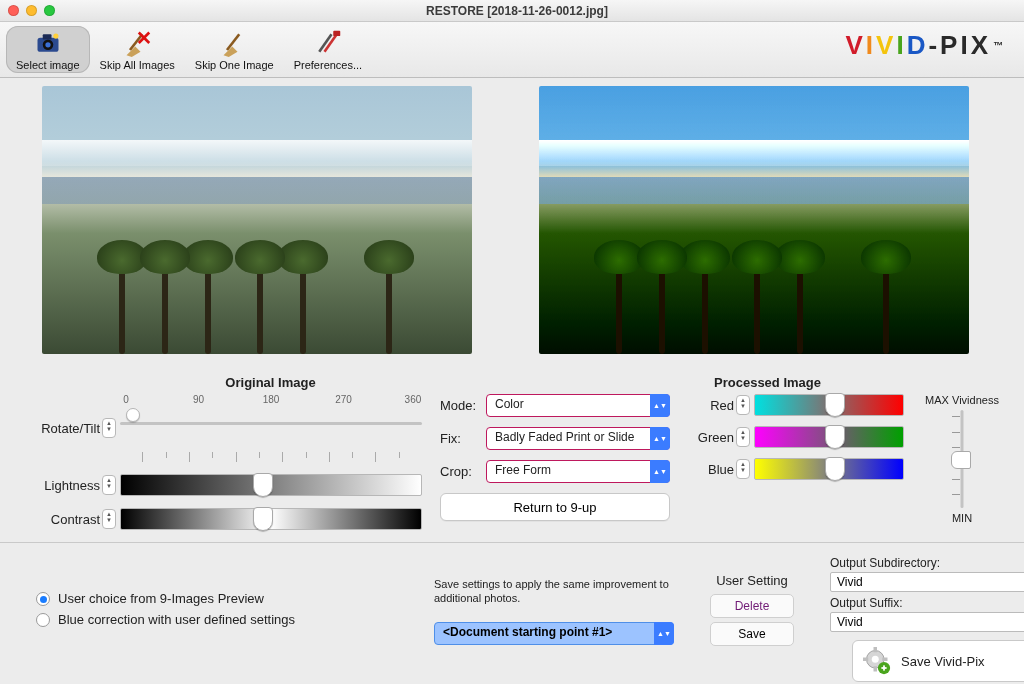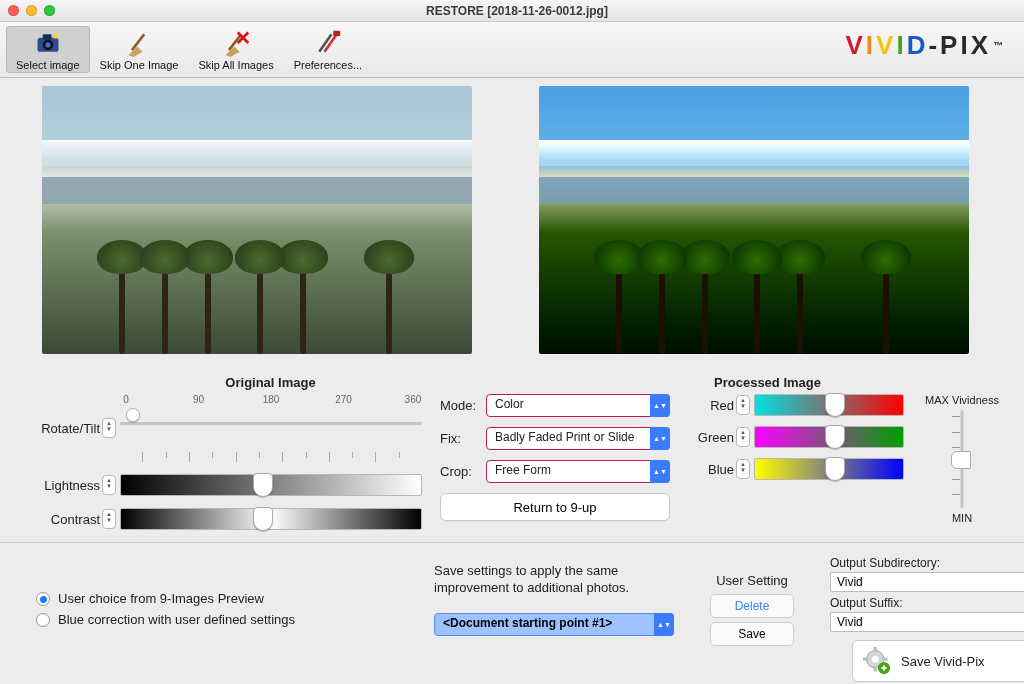--- a/index.html
+++ b/index.html
@@ -7,21 +7,21 @@
 
 
 .titlebar { height:22px; background:linear-gradient(#f6f6f6,#e4e4e4); border-bottom:1px solid #c9c9c9; display:flex; align-items:center; padding:0 8px; position:relative; }
 .traffic { display:flex; gap:7px; }
 .traffic span { width:11px; height:11px; border-radius:50%; display:inline-block; box-shadow:inset 0 0 0 1px rgba(0,0,0,.15); }
 .t-red{background:#ff5f57;} .t-yel{background:#febc2e;} .t-grn{background:#28c840;}
 .title { position:absolute; left:10px; right:0; text-align:center; font-size:12px; font-weight:600; color:#3b3b3b; pointer-events:none; }
 
 
 .toolbar { height:56px; background:linear-gradient(#f7f7f7,#e8e8e8); border-bottom:1px solid #bdbdbd; display:flex; align-items:flex-end; padding:0 6px 4px 6px; position:relative; }
-.tbtn { display:flex; flex-direction:column; align-items:center; justify-content:flex-end; padding:3px 10px 2px 10px; border-radius:4px; cursor:default; min-width:70px; }
+.tbtn { display:flex; flex-direction:column; align-items:center; justify-content:flex-end; padding:3px 10px 2px 10px; border-radius:12px; cursor:default; min-width:70px; }
 .tbtn.sel { background:#d0d0d0; box-shadow:inset 0 0 0 1px #b7b7b7; }
 .tbtn .ico { width:28px; height:28px; display:flex; align-items:center; justify-content:center; }
 .tbtn .lbl { font-size:11px; color:#111; margin-top:2px; white-space:nowrap; }
 .brand { position:absolute; right:18px; top:8px; font-size:26px; font-weight:800; letter-spacing:3px; color:#2a2a2a; display:flex; align-items:center; }
 .brand sup { font-size:10px; vertical-align:top; margin-left:2px; }
 .l-red{color:#d11c2a;} .l-org{color:#f08a1d;} .l-yel{color:#f4c40d;} .l-grn{color:#4aa51d;} .l-blu{color:#1a58c5;}
 
 
 .main { display:flex; gap:40px; padding:8px 28px 2px 42px; }
 .imgwrap { flex:1; }
@@ -79,27 +79,27 @@
 
 
 .divider { height:1px; background:#c9c9c9; margin:4px 0 6px 0; }
 
 
 .bottom { display:grid; grid-template-columns: 380px 240px 120px 1fr; gap:0 18px; padding:6px 16px 10px 36px; align-items:start; }
 .radios { display:flex; flex-direction:column; gap:6px; margin-top:36px; }
 .radio { display:flex; align-items:flex-end; gap:8px; font-size:13px; }
 .radio .r { width:14px; height:14px; border-radius:50%; border:1px solid #9a9a9a; display:flex; align-items:center; justify-content:center; background:#fff; }
 .radio .r.on::after{ content:""; width:7px; height:7px; border-radius:50%; background:#1a7cff; }
-.savecol .savetxt { font-size:13px; line-height:1.3; margin-bottom:16px; margin-top:8px; }
+.savecol .savetxt { font-size:11px; line-height:1.3; margin-bottom:16px; margin-top:22px; }
 .docsel { position:relative; }
 .docsel .sel-fake { background:#9cc3ff; border:1px solid #4f8fe8; color:#000; font-weight:600; }
 .usercol { text-align:center; }
 .usercol .hdr { font-size:13px; margin-top:18px; margin-bottom:6px; }
 .smbtn { width:84px; height:24px; border:1px solid #cfcfcf; background:#fafafa; border-radius:5px; font-size:12px; margin:4px auto; display:block; }
-.smbtn.dis { color:#3b82f6; }
+.smbtn.dis { color:#701a75; }
 .outputcol { padding-right:6px; }
 .olabel { font-size:12px; margin:1px 0 2px 0; }
 .oinput { width:210px; height:20px; border:1px solid #bbb; background:#fff; padding:2px 6px; font-size:12px; border-radius:2px; }
 .savepix { margin-top:8px; width:188px; height:42px; border:1px solid #c9c9c9; border-radius:6px; background:#fff; display:flex; align-items:center; gap:10px; padding:0 10px; float:right; margin-right:0; }
 .gear { width:28px; height:28px; position:relative; }
 .gear svg { width:28px; height:28px; }
 </style>
 </head>
 <body>
 
@@ -123,34 +123,34 @@
           <circle cx="25" cy="8" r="3" fill="#ffcf3a"></circle>
         </svg>
     </div>
     <div class="lbl">Select image</div>
   </div>
   <div class="tbtn">
     <div class="ico">
       <svg viewBox="0 0 32 32">
           <line x1="8" y1="24" x2="22" y2="6" stroke="#8a5a1f" stroke-width="3"></line>
           <path d="M4 30 L14 20 L20 26 L10 32 Z" fill="#caa15a"></path>
+          <line x1="18" y1="4" x2="30" y2="16" stroke="#d11" stroke-width="3"></line>
+          <line x1="30" y1="4" x2="18" y2="16" stroke="#d11" stroke-width="3"></line>
         </svg>
     </div>
-    <div class="lbl">Skip One Image</div>
+    <div class="lbl">Skip All Images</div>
   </div>
   <div class="tbtn">
     <div class="ico">
       <svg viewBox="0 0 32 32">
           <line x1="8" y1="24" x2="22" y2="6" stroke="#8a5a1f" stroke-width="3"></line>
           <path d="M4 30 L14 20 L20 26 L10 32 Z" fill="#caa15a"></path>
-          <line x1="18" y1="4" x2="30" y2="16" stroke="#d11" stroke-width="3"></line>
-          <line x1="30" y1="4" x2="18" y2="16" stroke="#d11" stroke-width="3"></line>
         </svg>
     </div>
-    <div class="lbl">Skip All Images</div>
+    <div class="lbl">Skip One Image</div>
   </div>
   <div class="tbtn">
     <div class="ico">
       <svg viewBox="0 0 32 32">
           <line x1="6" y1="26" x2="20" y2="6" stroke="#555" stroke-width="3"></line>
           <line x1="12" y1="26" x2="26" y2="6" stroke="#c33" stroke-width="3"></line>
           <rect x="22" y="2" width="8" height="6" rx="1" fill="#b22"></rect>
         </svg>
     </div>
     <div class="lbl">Preferences...</div>

